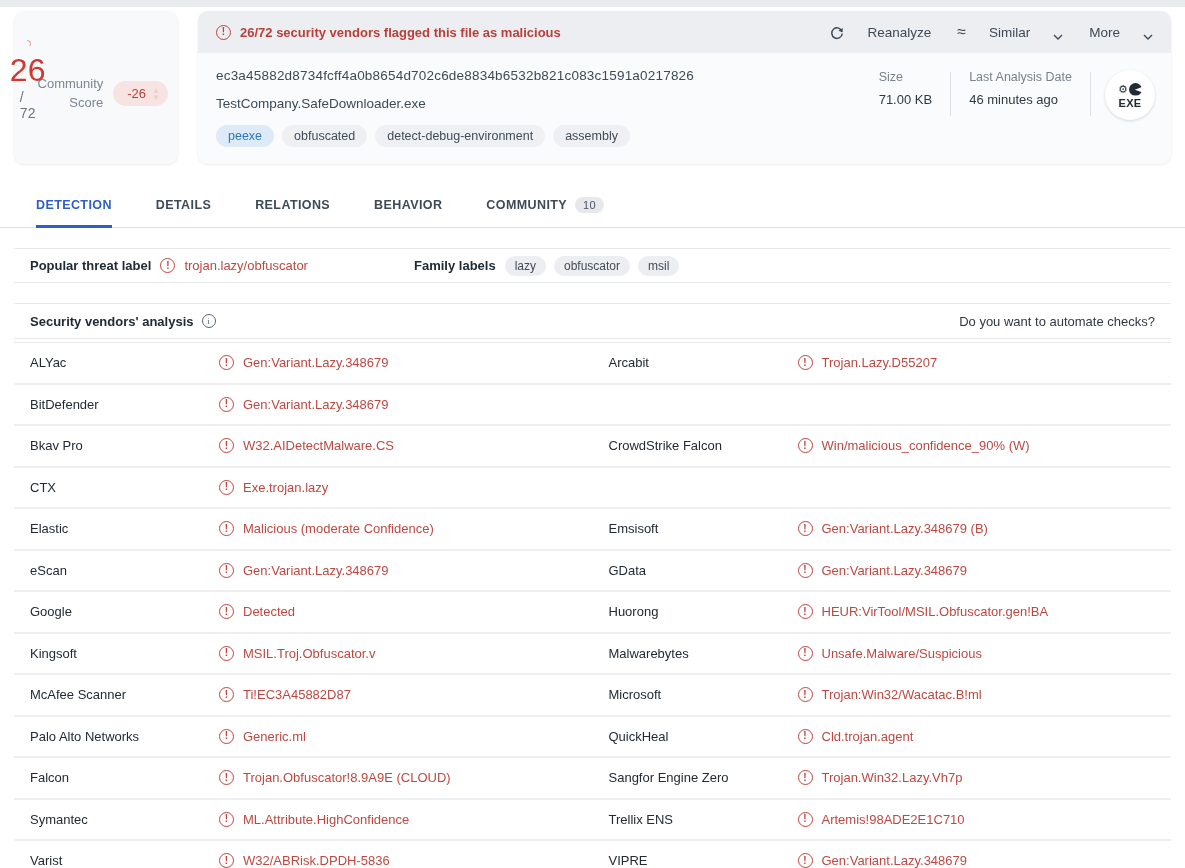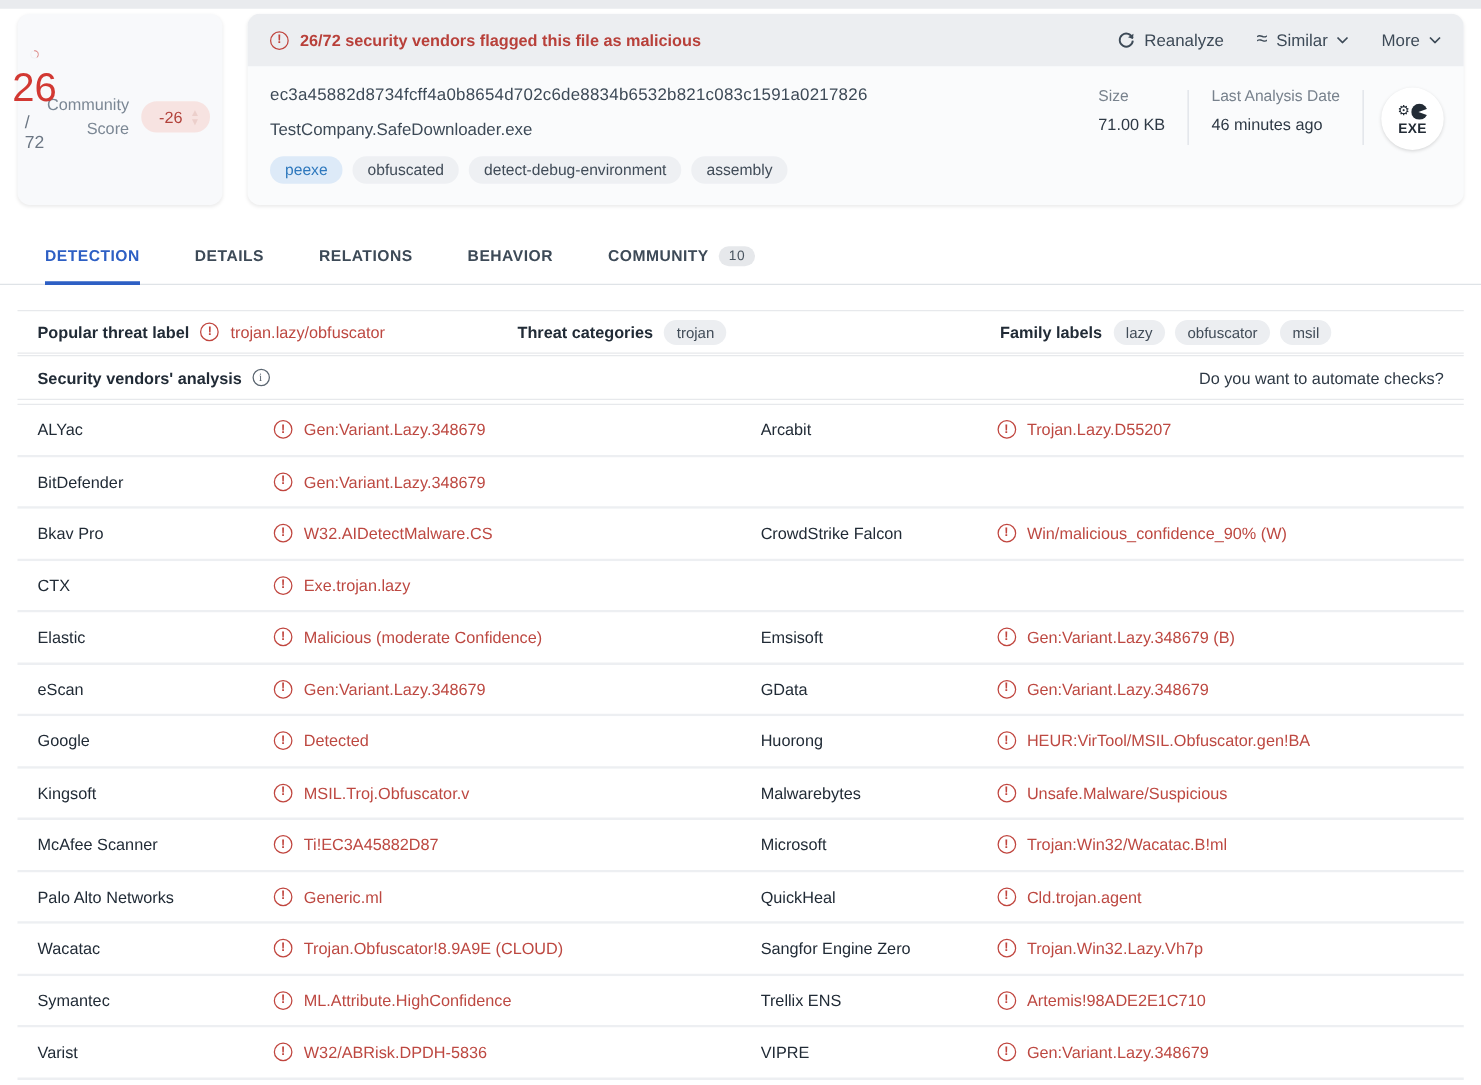--- a/index.html
+++ b/index.html
@@ -18,21 +18,21 @@
   .community-label { font-size:13px; color:#7b8794; text-align:right; line-height:1.45; width:72px; }
   .vote-pill { background:#f7e3e1; border-radius:18px; padding:5px 8px 5px 14px; display:flex; align-items:center; gap:6px; cursor:pointer; }
   .vote-val { color:#b2423b; font-size:13px; }
   .vote-arrows { display:flex; flex-direction:column; line-height:0; }
   .vote-arrows span { font-size:8px; color:#eccfcb; line-height:7px; }
 
   .banner-card { flex:1; border-radius:10px; overflow:hidden; box-shadow:0 1px 3px rgba(0,0,0,.08); background:#fafbfc; }
   .banner-top { background:#eceef1; height:42px; display:flex; align-items:center; padding:0 18px; }
   .banner-alert { display:flex; align-items:center; gap:9px; color:#b8403a; font-weight:bold; font-size:13px; }
   .banner-actions { margin-left:auto; display:flex; align-items:center; gap:26px; }
-  .action-btn { display:flex; align-items:center; gap:7px; font-size:13.5px; color:#3d4a57; cursor:pointer; }
+  .action-btn { display:flex; align-items:flex-end; gap:23px; font-size:13.5px; color:#3d4a57; cursor:pointer; }
   .banner-body { display:flex; padding:15px 16px 14px 18px; }
   .file-block { flex:1; min-width:0; }
   .file-hash { font-size:13.5px; color:#3d4a57; letter-spacing:.2px; }
   .file-name { font-size:13.5px; color:#3d4a57; margin-top:13px; }
   .tag-row { display:flex; gap:8px; margin-top:14px; }
   .tag { font-size:12.5px; padding:4px 12px; border-radius:12px; background:#eef0f3; color:#414c58; cursor:pointer; }
   .tag.blue { background:#ddeaf8; color:#2e78bd; }
   .meta-block { display:flex; align-items:flex-start; gap:0; padding-top:2px; }
   .meta-col { padding:0 18px; }
   .meta-divider { width:1px; background:#dde1e6; height:44px; margin-top:2px; }
@@ -54,21 +54,21 @@
   .content { padding:0 14px; }
   .band { background:#ffffff; border-top:1px solid #e7e9ec; border-bottom:1px solid #e7e9ec; }
   .threat-band { margin-top:20px; height:35px; display:flex; align-items:center; padding:0 16px; }
   .threat-group { display:flex; align-items:center; gap:9px; }
   .tg-label { font-size:13px; font-weight:bold; color:#212b36; }
   .red-link { font-size:13px; color:#bd4841; cursor:pointer; }
   .pill { font-size:12px; background:#eceef1; color:#414c58; border-radius:11px; padding:3px 10px; }
   .g1w { width:384px; } .g2w { width:386px; } .g3w { flex:1; }
   .pills { display:flex; gap:8px; }
 
-  .vendors-band { margin-top:1px; height:36px; display:flex; align-items:center; justify-content:space-between; padding:0 16px; }
+  .vendors-band { margin-top:20px; height:36px; display:flex; align-items:center; justify-content:space-between; padding:0 16px; }
   .vb-left { display:flex; align-items:center; gap:8px; }
   .vb-title { font-size:13px; font-weight:bold; color:#212b36; }
   .automate { font-size:13px; color:#2e3945; cursor:pointer; }
 
   
   .det-table { margin-top:3px; }
   .det-row { display:flex; background:#ffffff; border-bottom:2px solid #edeff2; }
   .det-row:first-child { border-top:1px solid #e7e9ec; }
   .det-cell { width:50%; display:flex; align-items:center; height:39.5px; }
   .det-vendor { width:205px; padding-left:16px; font-size:13px; color:#212b36; }
@@ -197,26 +197,20 @@
     </div>
   </div>
 
 <div class="content">
   <div class="band threat-band">
     <div class="threat-group g1w">
       <span class="tg-label">Popular threat label</span>
       <span class="warn-ico"></span>
       <span class="red-link">trojan.lazy/obfuscator</span>
     </div>
-    <div class="threat-group g2w">
-      <span class="tg-label">Threat categories</span>
-      <span class="pills" id="threat-cats">
-          <span class="pill">trojan</span>
-        </span>
-    </div>
     <div class="threat-group g3w">
       <span class="tg-label">Family labels</span>
       <span class="pills" id="family-pills">
           <span class="pill">lazy</span>
           <span class="pill">obfuscator</span>
           <span class="pill">msil</span>
         </span>
     </div>
   </div>
 
@@ -370,21 +364,21 @@
         <div class="det-cell">
           <div class="det-vendor">QuickHeal</div>
           <div class="det-result">
             <span class="warn-ico"></span>
             <span>Cld.trojan.agent</span>
           </div>
         </div>
       </div>
       <div class="det-row">
         <div class="det-cell">
-          <div class="det-vendor">Wacatac</div>
+          <div class="det-vendor">Falcon</div>
           <div class="det-result">
             <span class="warn-ico"></span>
             <span>Trojan.Obfuscator!8.9A9E (CLOUD)</span>
           </div>
         </div>
         <div class="det-cell">
           <div class="det-vendor">Sangfor Engine Zero</div>
           <div class="det-result">
             <span class="warn-ico"></span>
             <span>Trojan.Win32.Lazy.Vh7p</span>

